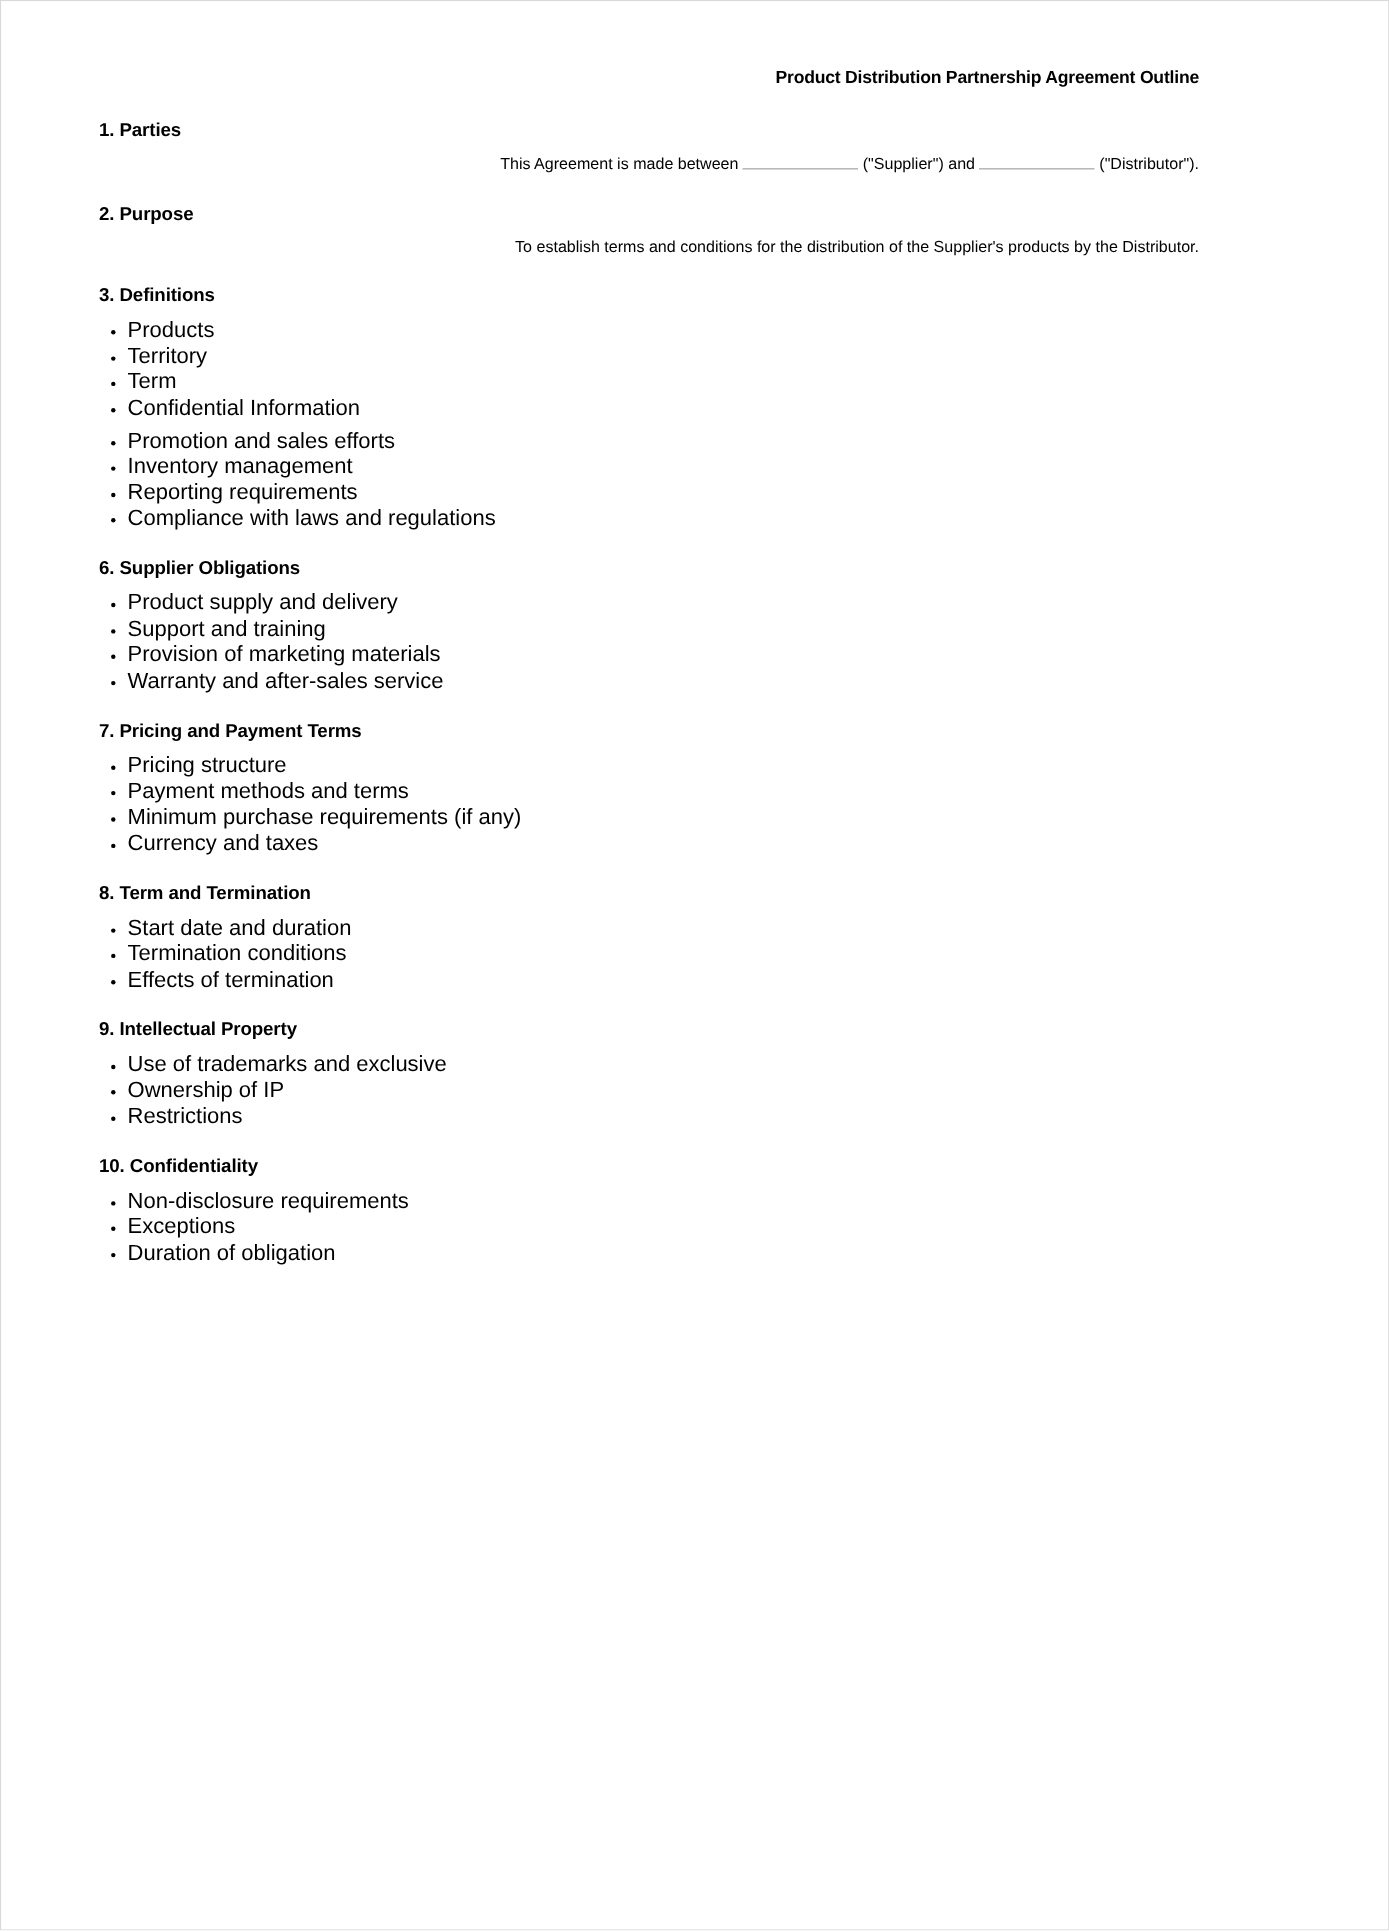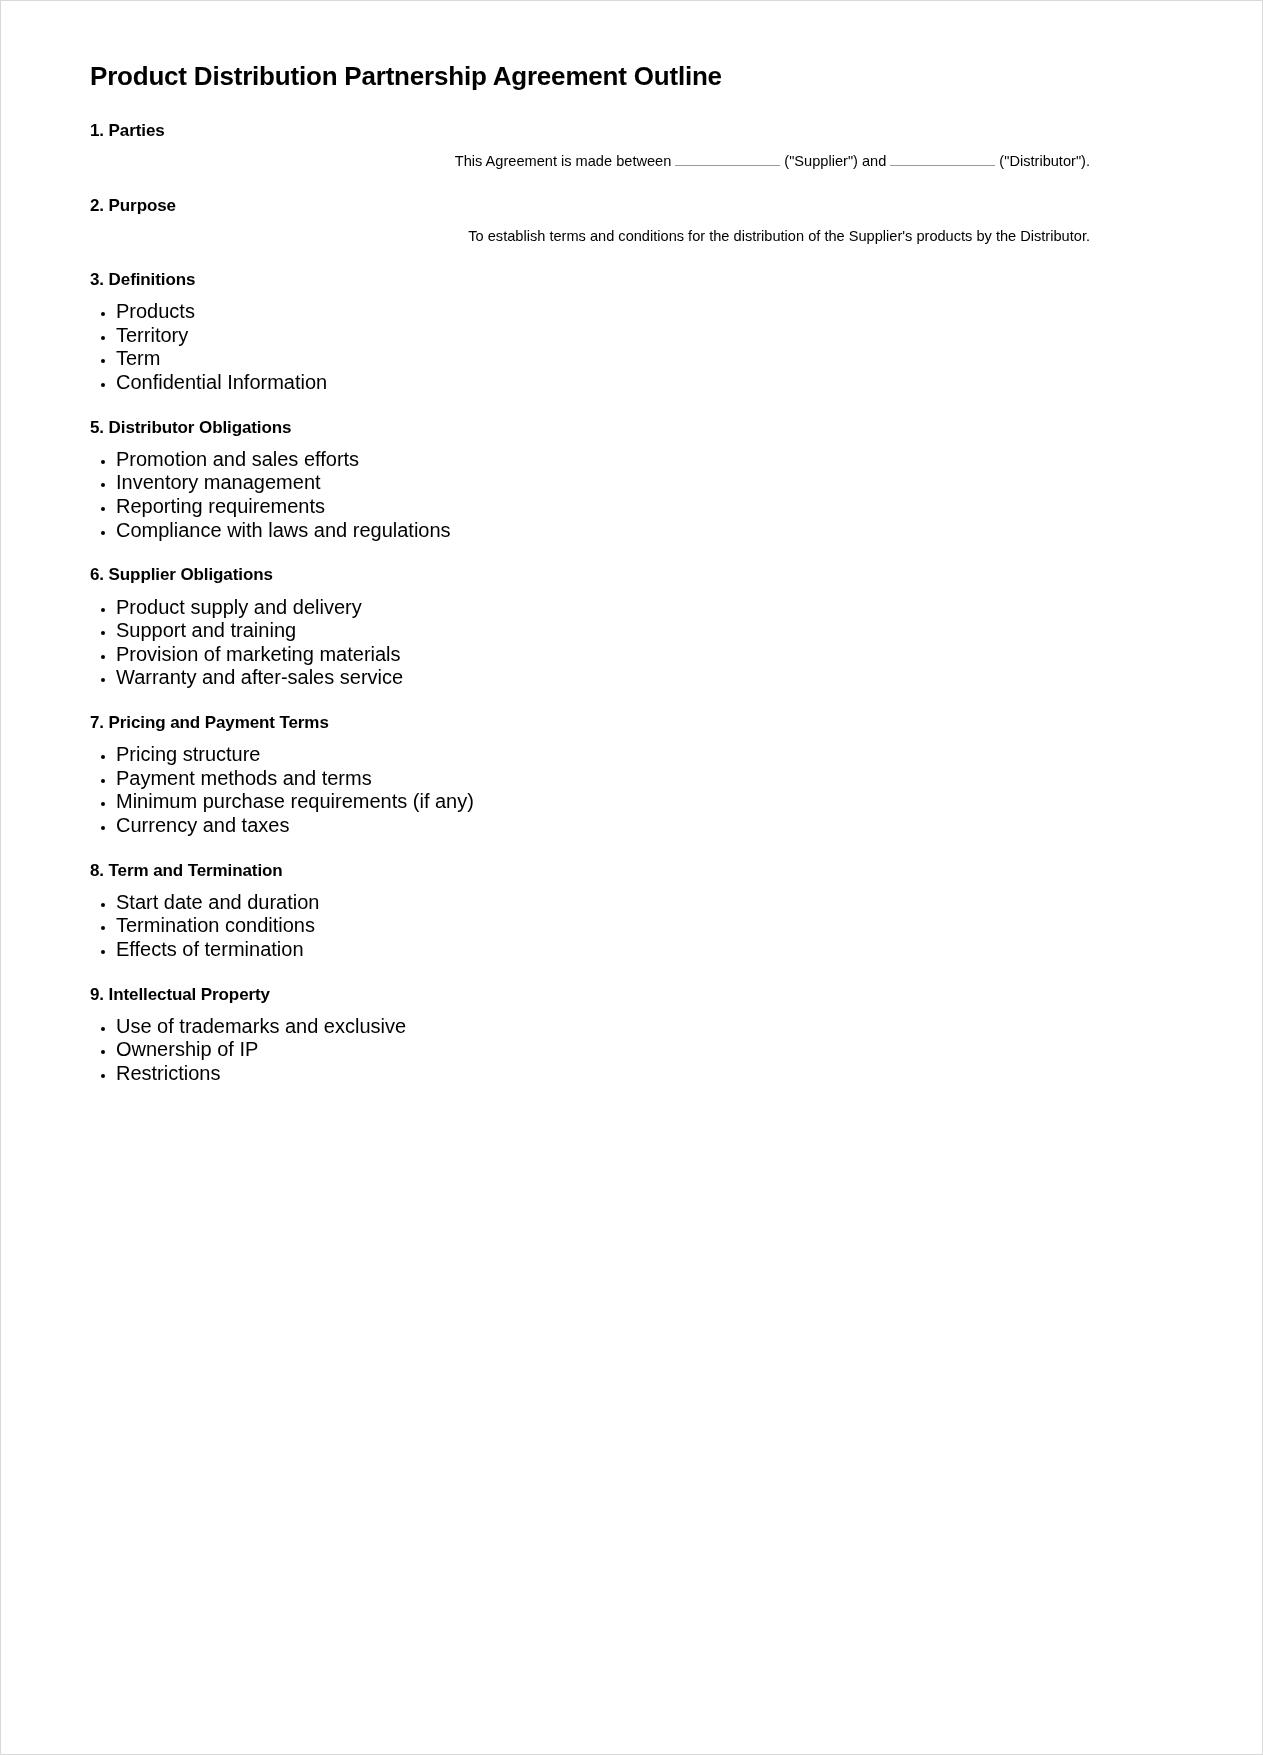--- a/index.html
+++ b/index.html
@@ -23,25 +23,26 @@
     border: 1px solid #d9d9d9;
     overflow: hidden;
   }
   .content {
     position: absolute;
     left: 89px;
     top: 60px;
     width: 1000px;
   }
   .doc-title {
-    font-size: 26px;
+    font-size: 16px;
     font-weight: bold;
     line-height: 1.2;
     margin: 0 0 28px 0;
     letter-spacing: -0.2px;
+    text-align: right;
   }
   .section {
     margin: 0 0 4px 0;
   }
   .section-heading {
     font-size: 17px;
     font-weight: bold;
     margin: 22px 0 10px 0;
     line-height: 1.25;
     letter-spacing: -0.1px;
@@ -107,21 +108,20 @@
       <ul class="bullets">
         <li>Products</li>
         <li>Territory</li>
         <li>Term</li>
         <li>Confidential Information</li>
       </ul>
     </div>
 
 
     <div class="section">
-      <h2 class="section-heading">5. Distributor Obligations</h2>
       <ul class="bullets">
         <li>Promotion and sales efforts</li>
         <li>Inventory management</li>
         <li>Reporting requirements</li>
         <li>Compliance with laws and regulations</li>
       </ul>
     </div>
 
     <div class="section">
       <h2 class="section-heading">6. Supplier Obligations</h2>
@@ -154,15 +154,23 @@
 
     <div class="section">
       <h2 class="section-heading">9. Intellectual Property</h2>
       <ul class="bullets">
         <li>Use of trademarks and exclusive</li>
         <li>Ownership of IP</li>
         <li>Restrictions</li>
       </ul>
     </div>
 
+    <div class="section">
+      <h2 class="section-heading">10. Confidentiality</h2>
+      <ul class="bullets">
+        <li>Non-disclosure requirements</li>
+        <li>Exceptions</li>
+        <li>Duration of obligation</li>
+      </ul>
+    </div>
 
   </div>
 </div>
 
 </body></html>

